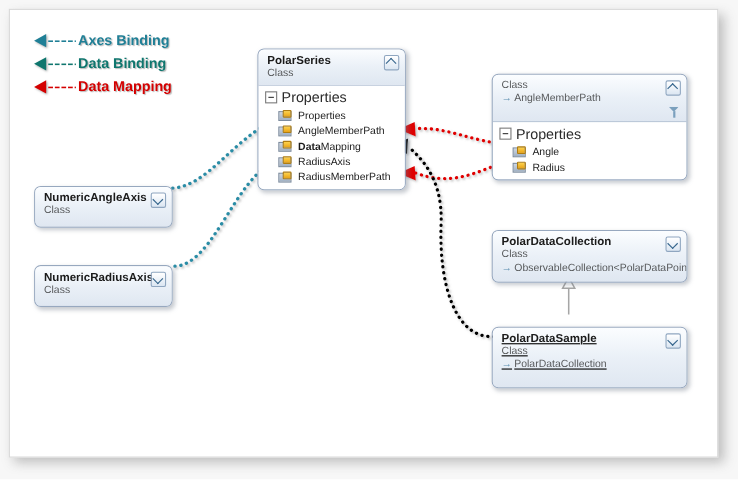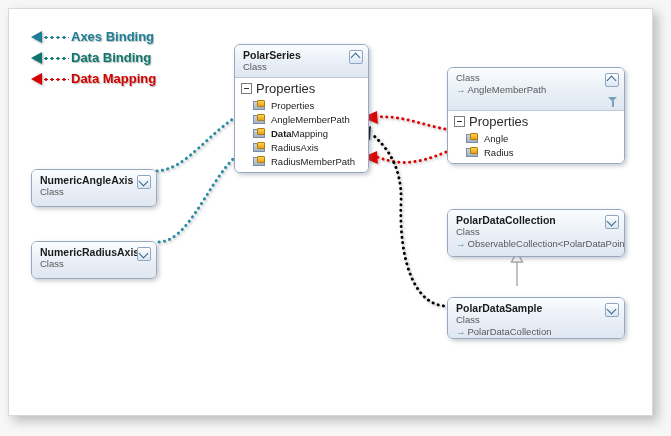--- a/index.html
+++ b/index.html
@@ -241,21 +241,21 @@
     <div class="cbox" style="left:438px;top:188px;width:178px;">
       <div class="hdr" style="padding-bottom:6px;">
         <div class="cname">PolarDataCollection</div>
         <div class="ckind">Class</div>
         <div class="cbase"><span class="ar">→</span><span>ObservableCollection&lt;PolarDataPoint&gt;</span></div>
         <span class="chev dn"></span>
       </div>
     </div>
 
     <div class="cbox" style="left:438px;top:276px;width:178px;">
-      <div class="hdr" style="padding-bottom:0;">
+      <div class="hdr" style="padding-bottom:14px;text-decoration:underline;">
         <div class="cname">PolarDataSample</div>
         <div class="ckind">Class</div>
         <div class="cbase"><span class="ar">→</span><span>PolarDataCollection</span></div>
         <span class="chev dn"></span>
       </div>
     </div>
 
     <div class="cbox" style="left:22px;top:148px;width:126px;">
       <div class="hdr" style="padding-bottom:8px;">
         <div class="cname">NumericAngleAxis</div>

